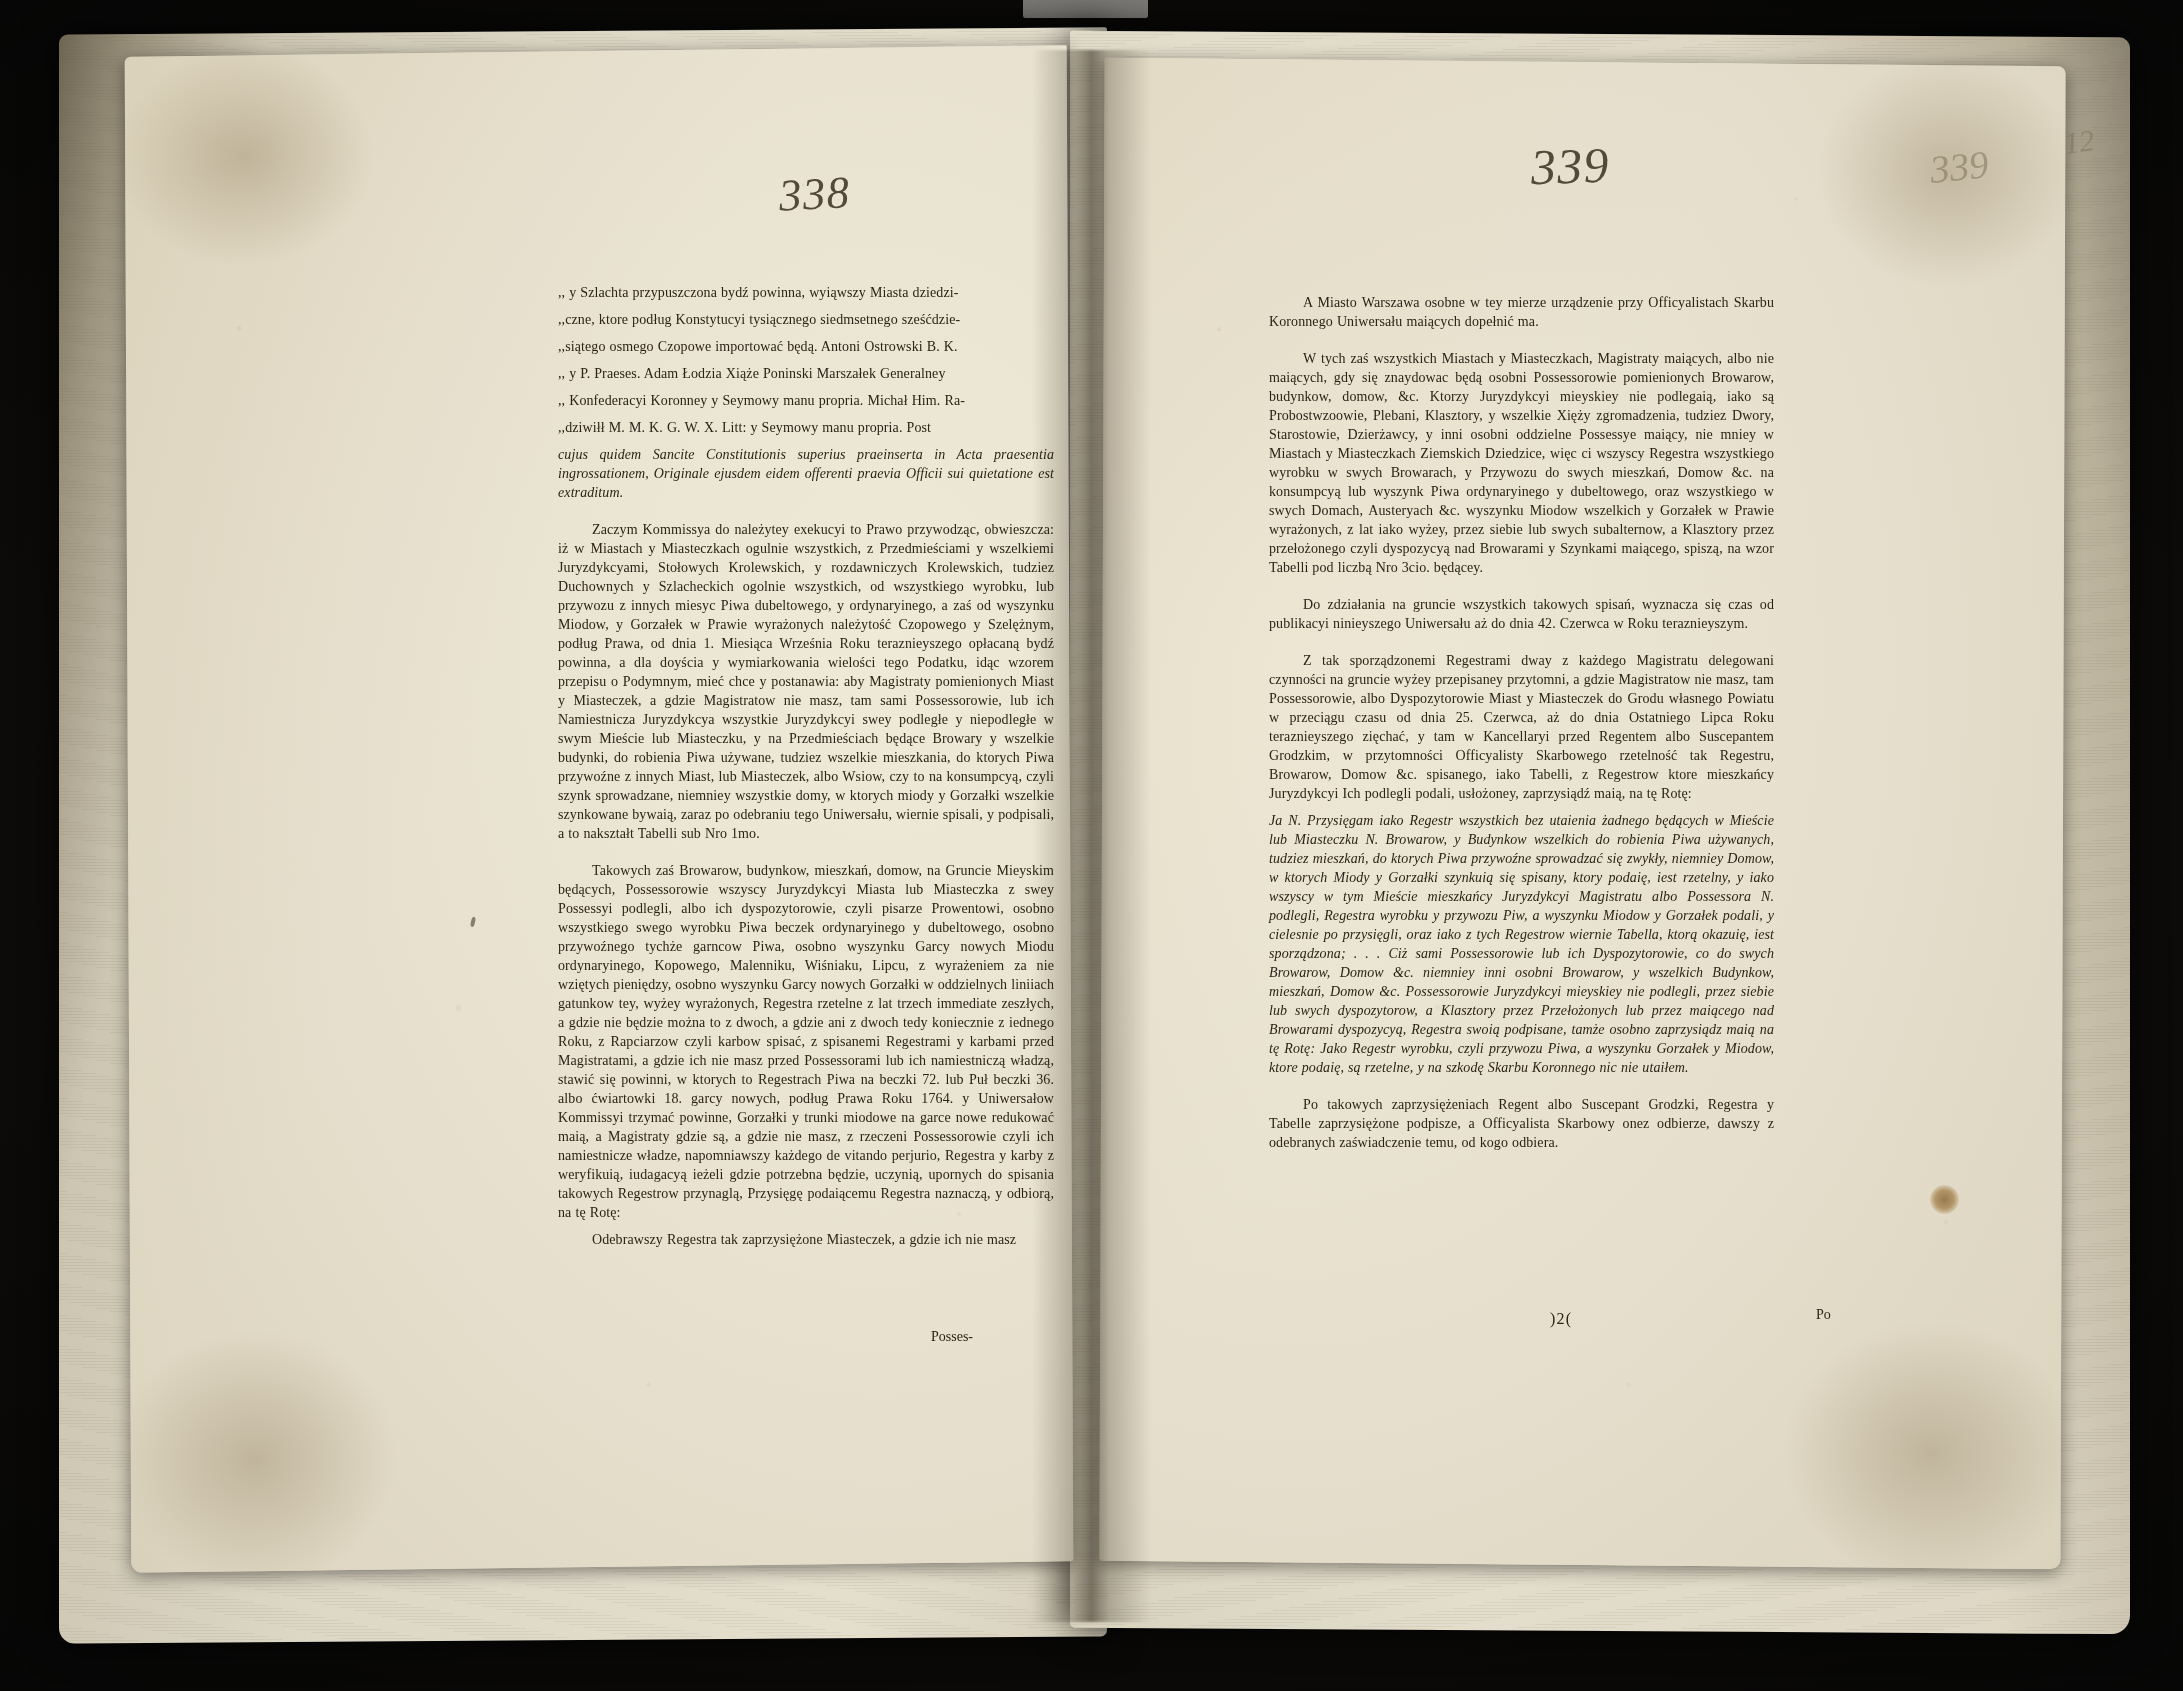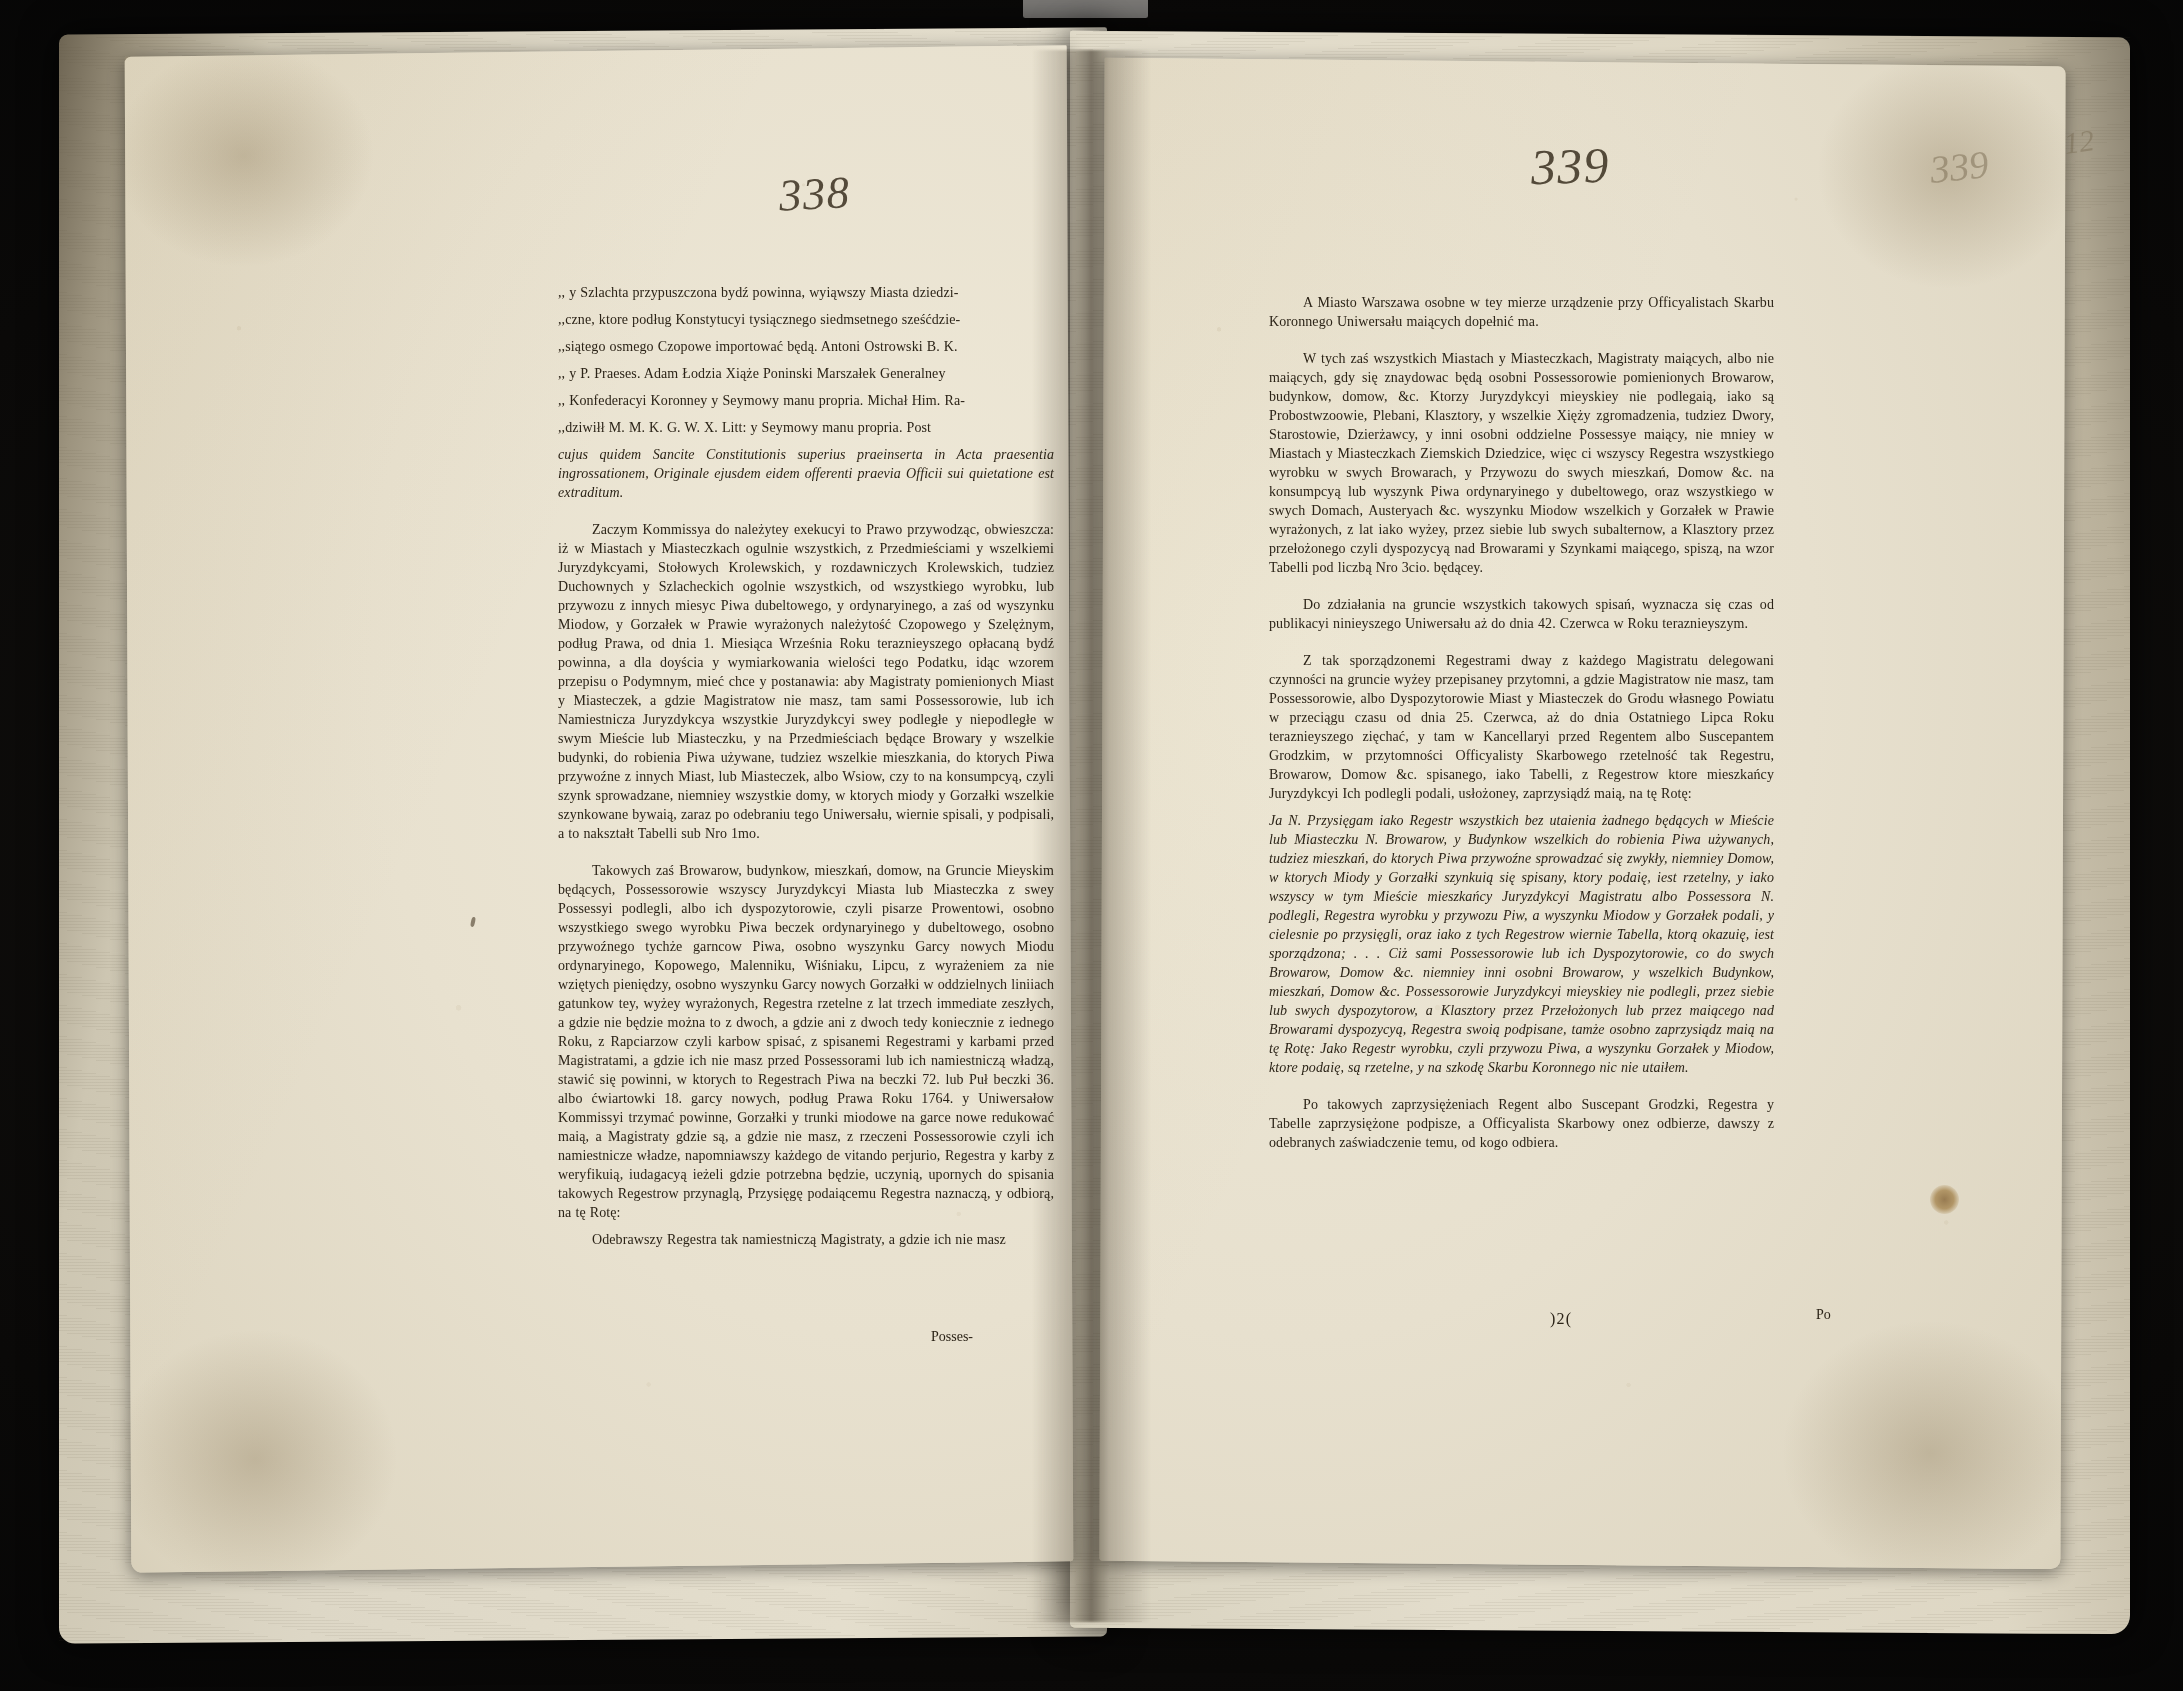--- a/index.html
+++ b/index.html
@@ -287,21 +287,21 @@
         <p>,,dziwiłł M. M. K. G. W. X. Litt: y Seymowy manu propria. Post</p>
       </div>
 
       <p class="italic">cujus quidem Sancite Constitutionis superius praeinserta in Acta praesentia ingrossationem, Originale ejusdem eidem offerenti praevia Officii sui quietatione est extraditum.</p>
 
       <p class="indent gap">Zaczym Kommissya do należytey exekucyi to Prawo przywodząc, obwieszcza: iż w Miastach y Miasteczkach ogulnie wszystkich, z Przedmieściami y wszelkiemi Juryzdykcyami, Stołowych Krolewskich, y rozdawniczych Krolewskich, tudziez Duchownych y Szlacheckich ogolnie wszystkich, od wszystkiego wyrobku, lub przywozu z innych miesyc Piwa dubeltowego, y ordynaryinego, a zaś od wyszynku Miodow, y Gorzałek w Prawie wyrażonych należytość Czopowego y Szelężnym, podług Prawa, od dnia 1. Miesiąca Września Roku teraznieyszego opłacaną bydź powinna, a dla doyścia y wymiarkowania wielości tego Podatku, idąc wzorem przepisu o Podymnym, mieć chce y postanawia: aby Magistraty pomienionych Miast y Miasteczek, a gdzie Magistratow nie masz, tam sami Possessorowie, lub ich Namiestnicza Juryzdykcya wszystkie Juryzdykcyi swey podległe y niepodległe w swym Mieście lub Miasteczku, y na Przedmieściach będące Browary y wszelkie budynki, do robienia Piwa używane, tudziez wszelkie mieszkania, do ktorych Piwa przywoźne z innych Miast, lub Miasteczek, albo Wsiow, czy to na konsumpcyą, czyli szynk sprowadzane, niemniey wszystkie domy, w ktorych miody y Gorzałki wszelkie szynkowane bywaią, zaraz po odebraniu tego Uniwersału, wiernie spisali, y podpisali, a to nakształt Tabelli sub Nro 1mo.</p>
 
       <p class="indent gap">Takowych zaś Browarow, budynkow, mieszkań, domow, na Gruncie Mieyskim będących, Possessorowie wszyscy Juryzdykcyi Miasta lub Miasteczka z swey Possessyi podlegli, albo ich dyspozytorowie, czyli pisarze Prowentowi, osobno wszystkiego swego wyrobku Piwa beczek ordynaryinego y dubeltowego, osobno przywoźnego tychże garncow Piwa, osobno wyszynku Garcy nowych Miodu ordynaryinego, Kopowego, Malenniku, Wiśniaku, Lipcu, z wyrażeniem za nie wziętych pieniędzy, osobno wyszynku Garcy nowych Gorzałki w oddzielnych liniiach gatunkow tey, wyżey wyrażonych, Regestra rzetelne z lat trzech immediate zeszłych, a gdzie nie będzie można to z dwoch, a gdzie ani z dwoch tedy koniecznie z iednego Roku, z Rapciarzow czyli karbow spisać, z spisanemi Regestrami y karbami przed Magistratami, a gdzie ich nie masz przed Possessorami lub ich namiestniczą władzą, stawić się powinni, w ktorych to Regestrach Piwa na beczki 72. lub Puł beczki 36. albo ćwiartowki 18. garcy nowych, podług Prawa Roku 1764. y Uniwersałow Kommissyi trzymać powinne, Gorzałki y trunki miodowe na garce nowe redukować maią, a Magistraty gdzie są, a gdzie nie masz, z rzeczeni Possessorowie czyli ich namiestnicze władze, napomniawszy każdego de vitando perjurio, Regestra y karby z weryfikuią, iudagacyą ieżeli gdzie potrzebna będzie, uczynią, upornych do spisania takowych Regestrow przynaglą, Przysięgę podaiącemu Regestra naznaczą, y odbiorą, na tę Rotę:</p>
 
 
-      <p class="indent">Odebrawszy Regestra tak namiestniczą Magistraty, a gdzie ich nie masz</p>
+      <p class="indent">Odebrawszy Regestra tak zaprzysiężone Miasteczek, a gdzie ich nie masz</p>
     </div>
 
     <div class="catchword cw-left">Posses-</div>
 
     <div class="col col-right">
 
 
       <p class="indent gap">A Miasto Warszawa osobne w tey mierze urządzenie przy Officyalistach Skarbu Koronnego Uniwersału maiących dopełnić ma.</p>
 
       <p class="indent gap">W tych zaś wszystkich Miastach y Miasteczkach, Magistraty maiących, albo nie maiących, gdy się znaydowac będą osobni Possessorowie pomienionych Browarow, budynkow, domow, &amp;c. Ktorzy Juryzdykcyi mieyskiey nie podlegaią, iako są Probostwzoowie, Plebani, Klasztory, y wszelkie Xięży zgromadzenia, tudziez Dwory, Starostowie, Dzierżawcy, y inni osobni oddzielne Possessye maiący, nie mniey w Miastach y Miasteczkach Ziemskich Dziedzice, więc ci wszyscy Regestra wszystkiego wyrobku w swych Browarach, y Przywozu do swych mieszkań, Domow &amp;c. na konsumpcyą lub wyszynk Piwa ordynaryinego y dubeltowego, oraz wszystkiego w swych Domach, Austeryach &amp;c. wyszynku Miodow wszelkich y Gorzałek w Prawie wyrażonych, z lat iako wyżey, przez siebie lub swych subalternow, a Klasztory przez przełożonego czyli dyspozycyą nad Browarami y Szynkami maiącego, spiszą, na wzor Tabelli pod liczbą Nro 3cio. będącey.</p>

